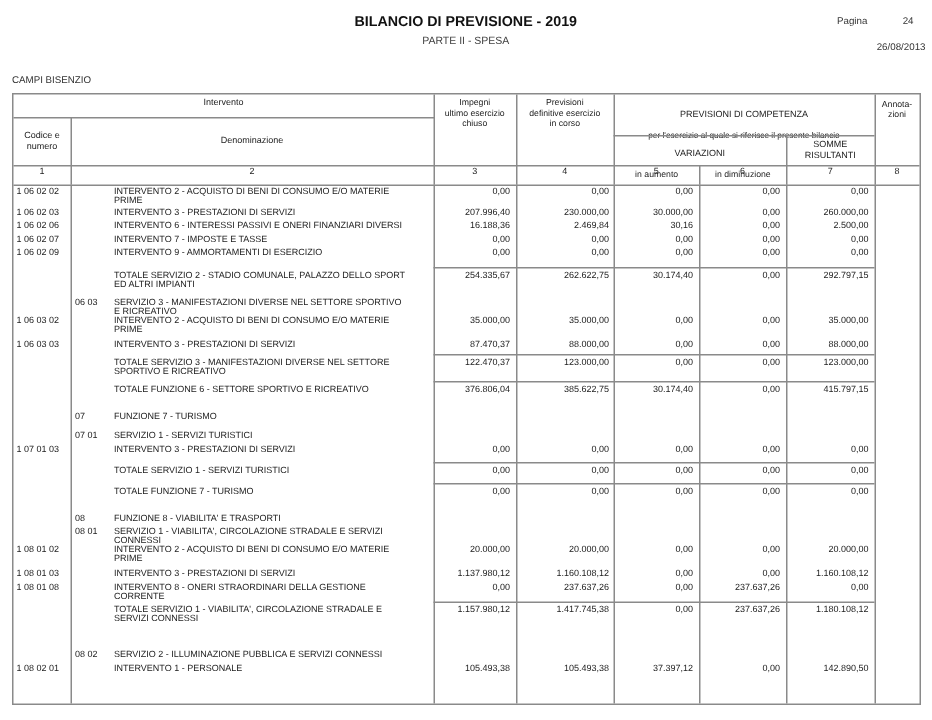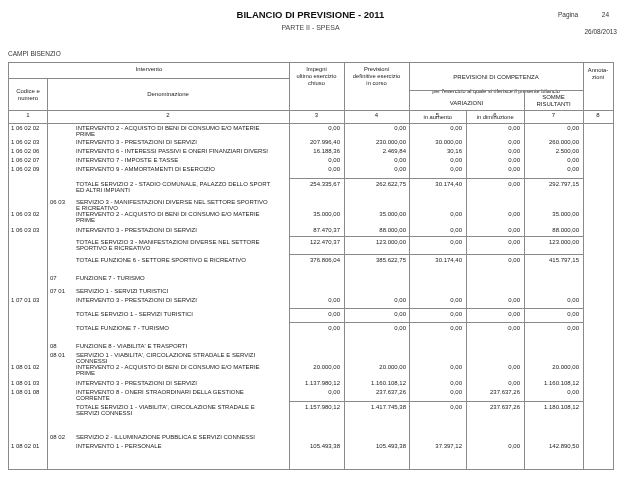--- a/index.html
+++ b/index.html
@@ -36,21 +36,21 @@
 
   .row-code { position:absolute; font-size:6px; color:#222; white-space:pre; }
   .row-scode { position:absolute; font-size:6px; color:#222; white-space:pre; }
   .row-desc { position:absolute; font-size:6px; line-height:6.2px; color:#222; white-space:pre-line; width:206px; }
   .row-val { position:absolute; font-size:6px; color:#222; text-align:right; }
   .total-line { position:absolute; height:1px; background:#8a8a8a; left:280px; width:294px; }
 </style>
 </head>
 <body>
 
-<div class="abs doc-title">BILANCIO DI PREVISIONE - 2011</div>
+<div class="abs doc-title">BILANCIO DI PREVISIONE - 2019</div>
 <div class="abs doc-subtitle">PARTE II - SPESA</div>
 <div class="abs pg-label">Pagina</div>
 <div class="abs pg-num">24</div>
 <div class="abs doc-date">26/08/2013</div>
 <div class="abs entity">CAMPI BISENZIO</div>
 
 <div class="tbl">
 
   <div class="hcell" style="left:0;top:3px;width:280px;">Intervento</div>
   <div class="hcell" style="left:0;top:25px;width:38px;">Codice e

